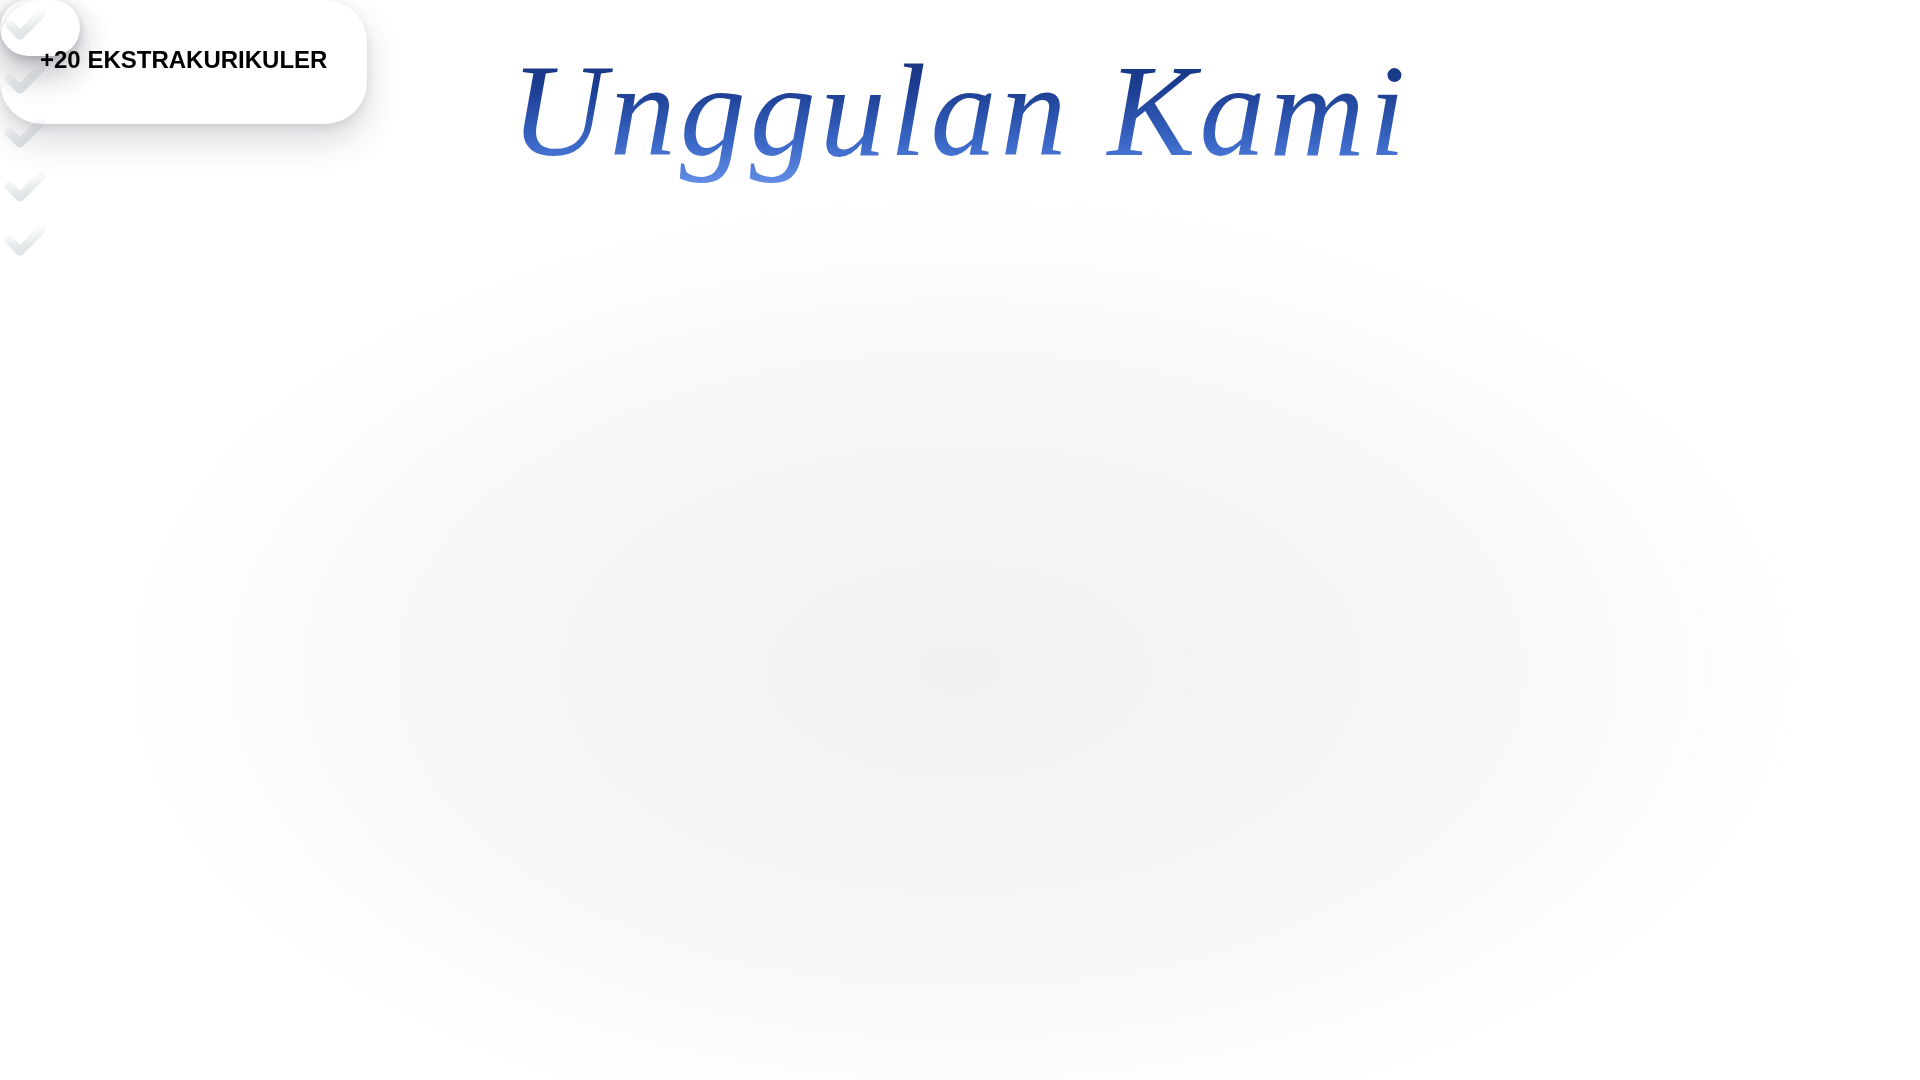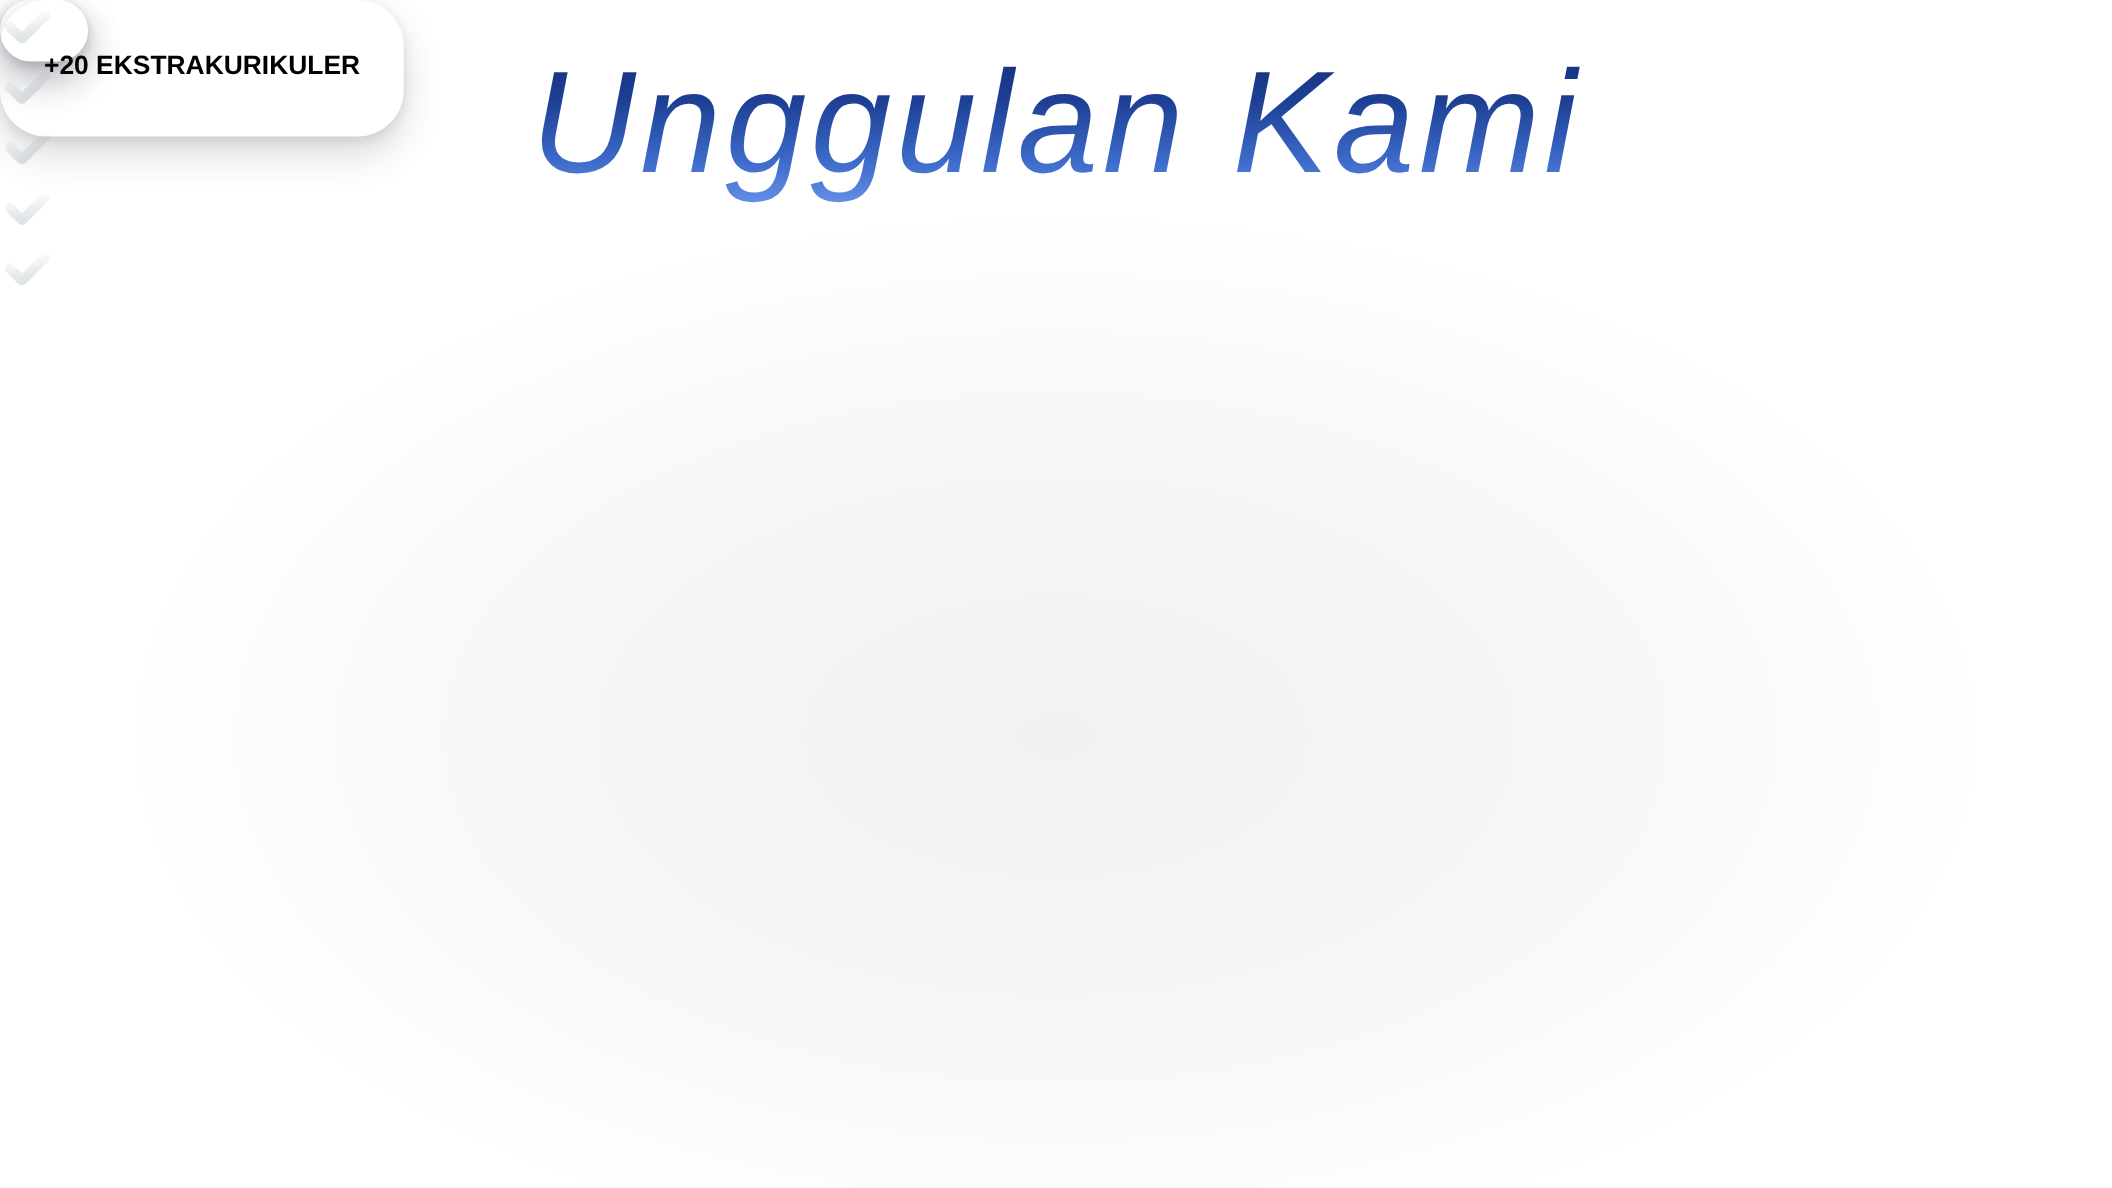--- a/index.html
+++ b/index.html
@@ -29,21 +29,21 @@
     inset: 0;
   }
 
   
   .page-title {
     position: absolute;
     left: 0;
     top: 28px;
     width: 1920px;
     text-align: center;
-    font-family: Liberation Sans, sans-serif;
+    font-family: Liberation Serif, serif;
     font-style: italic;
     font-weight: 400;
     font-size: 132px;
     line-height: 1.25;
     letter-spacing: 4px;
     background-image: linear-gradient(180deg, #102a72 0%, #1d3f93 38%, #3b68c7 70%, #6d96ec 100%);
     -webkit-background-clip: text;
     background-clip: text;
     color: transparent;
     -webkit-text-fill-color: transparent;

